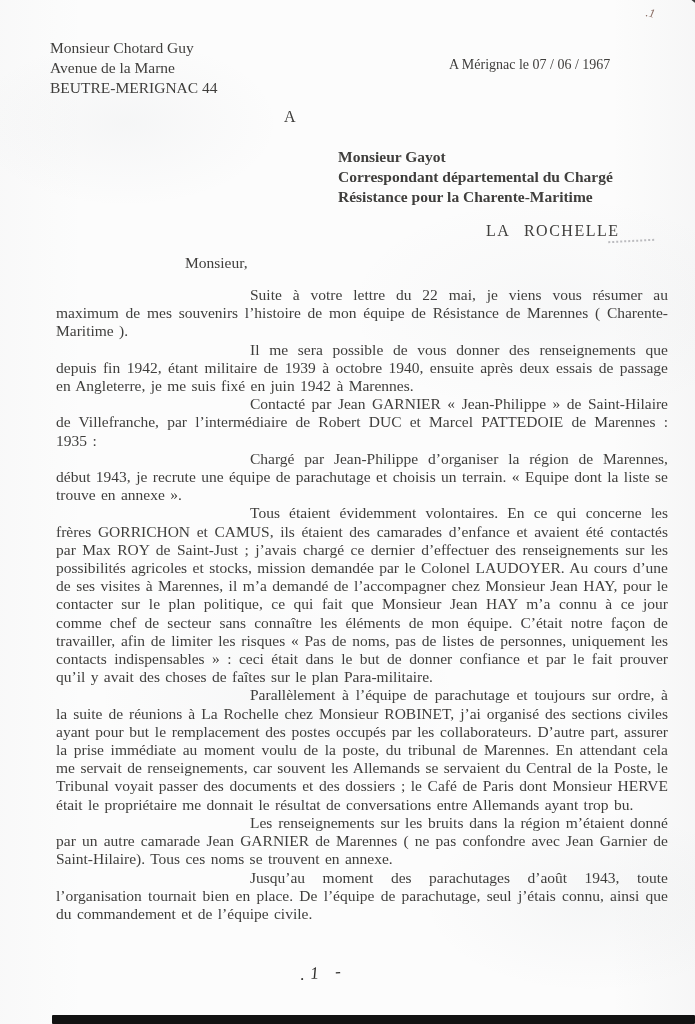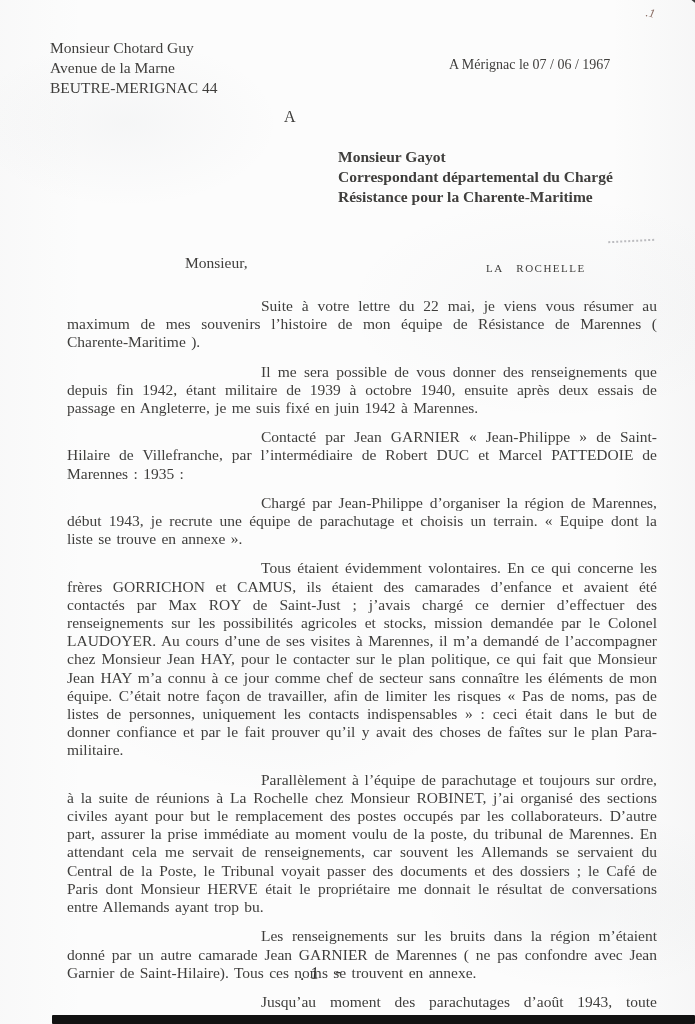--- a/index.html
+++ b/index.html
@@ -20,27 +20,27 @@
       radial-gradient(300px 160px at 80% 30%, rgba(120,130,140,0.04), transparent 70%),
       radial-gradient(260px 140px at 40% 68%, rgba(120,130,140,0.04), transparent 70%),
       radial-gradient(240px 130px at 85% 88%, rgba(120,130,140,0.05), transparent 70%),
       linear-gradient(90deg, rgba(140,145,150,0.03), rgba(255,255,255,0) 12%, rgba(255,255,255,0) 88%, rgba(140,145,150,0.05));
   }
   .abs{position:absolute;}
   .sender{left:50px;top:38px;font-size:15.5px;line-height:20px;}
   .dateline{left:449px;top:57px;font-size:14px;white-space:nowrap;}
   .addr-a{left:284px;top:108px;font-size:16px;}
   .recipient{left:338px;top:147px;font-size:15.5px;line-height:20px;font-weight:bold;}
-  .recipient-city{left:486px;top:222px;font-size:11px;letter-spacing:1.5px;word-spacing:9px;margin-top:40px;}
+  .recipient-city{left:486px;top:222px;font-size:16px;letter-spacing:1.5px;word-spacing:9px;}
   .ink-smudge{left:608px;top:232px;width:46px;height:8px;opacity:.55;
     border-bottom:2px dotted #8a8a90;transform:rotate(-3deg);}
   .greeting{left:185px;top:254px;font-size:15.5px;}
   .body-text{left:56px;top:286px;width:612px;}
   .body-text p{
-    margin:11px;padding:0;
+    margin:0;padding:0;
     font-size:15.5px;line-height:18.2px;
     text-align:justify;text-indent:194px;
     word-spacing:1.5px;
   }
   .page-mark{left:300px;top:963px;font-size:17px;letter-spacing:6px;
     color:#2e2d2b;transform:rotate(-5deg);font-style:italic;}
   .footer-path{left:58px;top:1044px;font-size:10.5px;color:#4c4b49;letter-spacing:.2px;white-space:nowrap;text-align:center;}
   .corner-mark{left:646px;top:6px;font-size:12px;color:#8b6f66;font-style:italic;transform:rotate(12deg);}
   .corner-tick{left:686px;top:-3px;width:12px;height:3px;background:#3a3a3a;transform:rotate(38deg);border-radius:2px;}
   .scan-bar{left:52px;top:1015px;width:643px;height:9px;background:#121212;border-radius:1px;}

